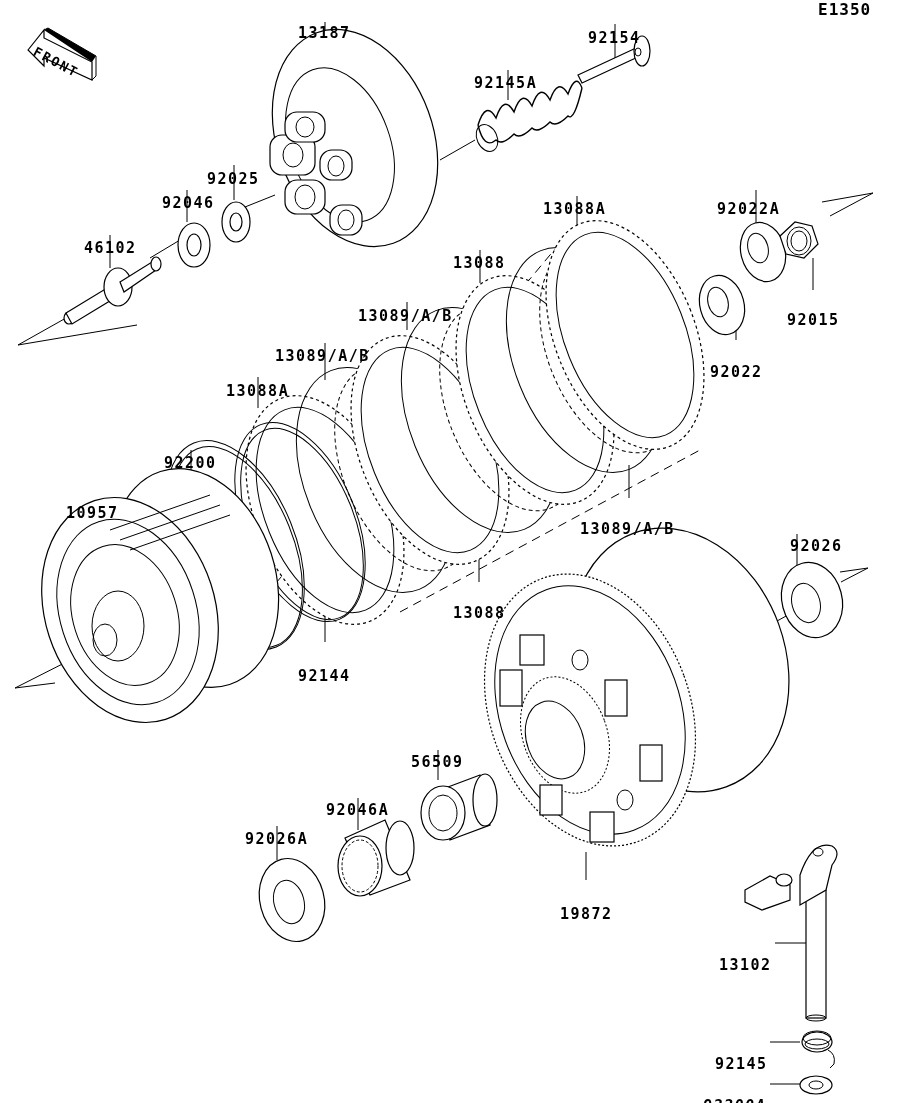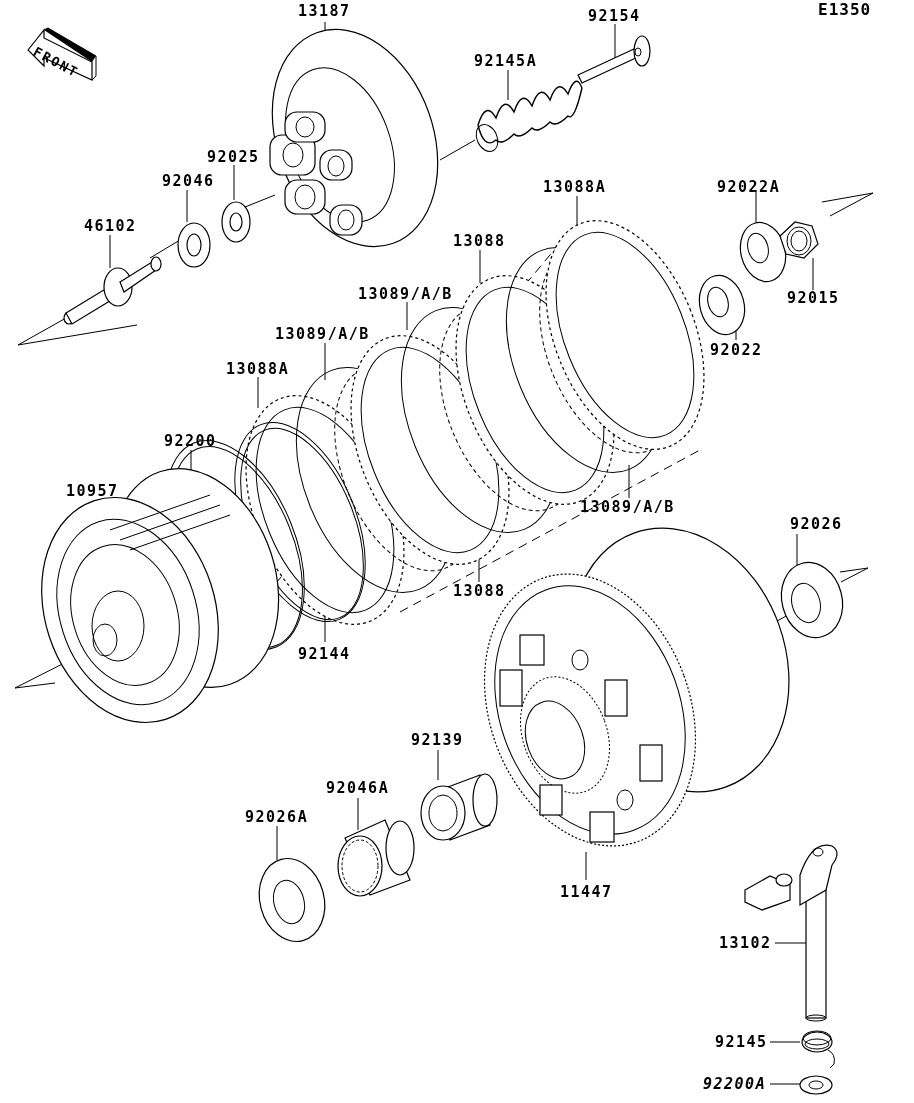--- a/index.html
+++ b/index.html
@@ -1,18 +1,18 @@
 <!DOCTYPE html>
 <html><head>
 <meta charset="utf-8">
 <style>
   html, body { margin: 0; padding: 0; background: #ffffff; }
   body { width: 914px; height: 1103px; position: relative; overflow: hidden; font-family: "DejaVu Sans", sans-serif; }
   #diagram { position: absolute; left: 0; top: 0; width: 914px; height: 1103px; }
-  .lbl { position: absolute; font-family: "DejaVu Sans Mono", monospace; font-weight: bold; font-size: 15px; letter-spacing: 1.5px; color: #000; white-space: nowrap; }
+  .lbl { position: absolute; font-family: "DejaVu Sans Mono", monospace; font-weight: bold; font-size: 15px; letter-spacing: 1.5px; color: #000; white-space: nowrap; margin-top: 22px; }
   .code { position: absolute; font-family: "DejaVu Sans Mono", monospace; font-weight: bold; font-size: 16px; color: #000; letter-spacing: 1px; }
   svg .ln { stroke: #000; stroke-width: 1; fill: none; }
   svg .thick { stroke: #000; stroke-width: 1.4; fill: none; }
   svg .wht { stroke: #000; stroke-width: 1.2; fill: #fff; }
   svg .dash { stroke: #000; stroke-width: 1; fill: none; stroke-dasharray: 9 6; }
 </style>
 </head>
 <body>
 
 <svg id="diagram" viewBox="0 0 914 1103" xmlns="http://www.w3.org/2000/svg">
@@ -253,19 +253,19 @@
 <div class="lbl" style="left:226px; top:360px;">13088A</div>
 <div class="lbl" style="left:717px; top:178px;text-align:center;">92022A</div>
 <div class="lbl" style="left:787px; top:289px;">92015</div>
 <div class="lbl" style="left:710px; top:341px;">92022</div>
 <div class="lbl" style="left:164px; top:432px;">92200</div>
 <div class="lbl" style="left:66px; top:482px;">10957</div>
 <div class="lbl" style="left:298px; top:645px;">92144</div>
 <div class="lbl" style="left:580px; top:498px;">13089/A/B</div>
 <div class="lbl" style="left:453px; top:582px;">13088</div>
 <div class="lbl" style="left:790px; top:515px;">92026</div>
-<div class="lbl" style="left:411px; top:731px;">92139</div>
+<div class="lbl" style="left:411px; top:731px;">56509</div>
 <div class="lbl" style="left:326px; top:779px;">92046A</div>
 <div class="lbl" style="left:245px; top:808px;">92026A</div>
-<div class="lbl" style="left:560px; top:883px;">11447</div>
+<div class="lbl" style="left:560px; top:883px;">19872</div>
 <div class="lbl" style="left:719px; top:934px;">13102</div>
 <div class="lbl" style="left:715px; top:1033px;">92145</div>
 <div class="lbl" style="left:703px; top:1075px;font-style:italic;">92200A</div>
 
 </body></html>

